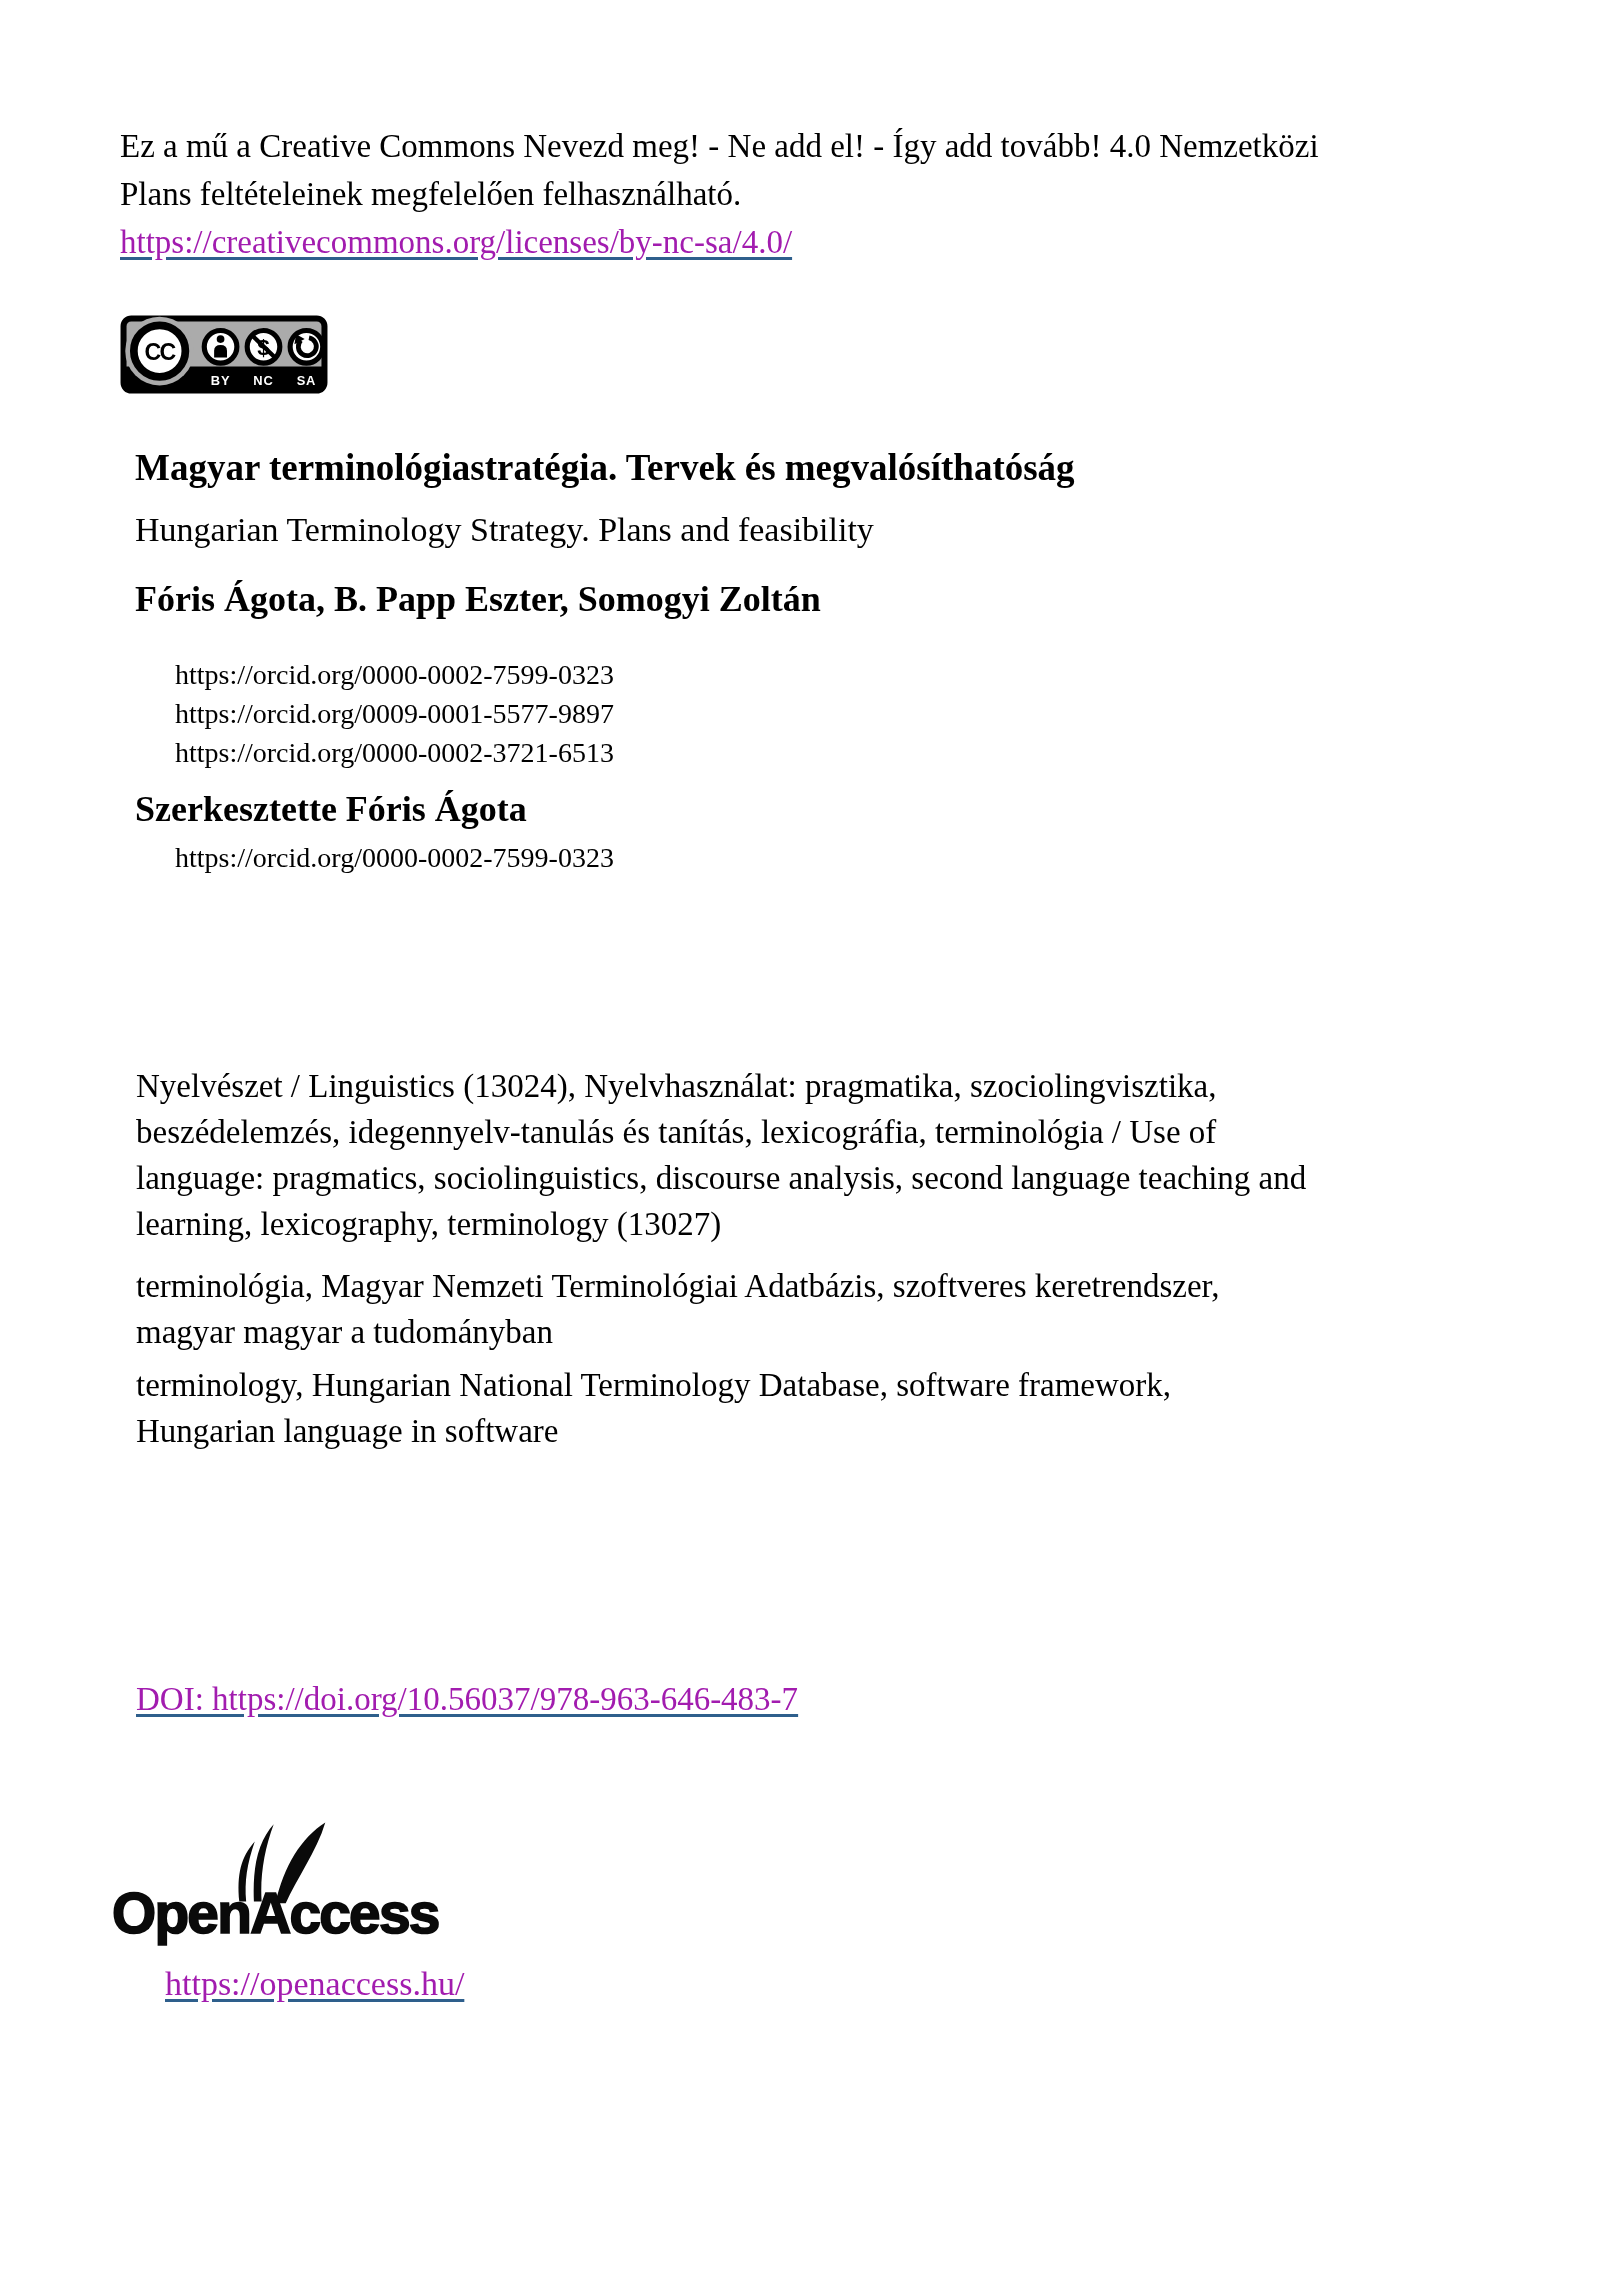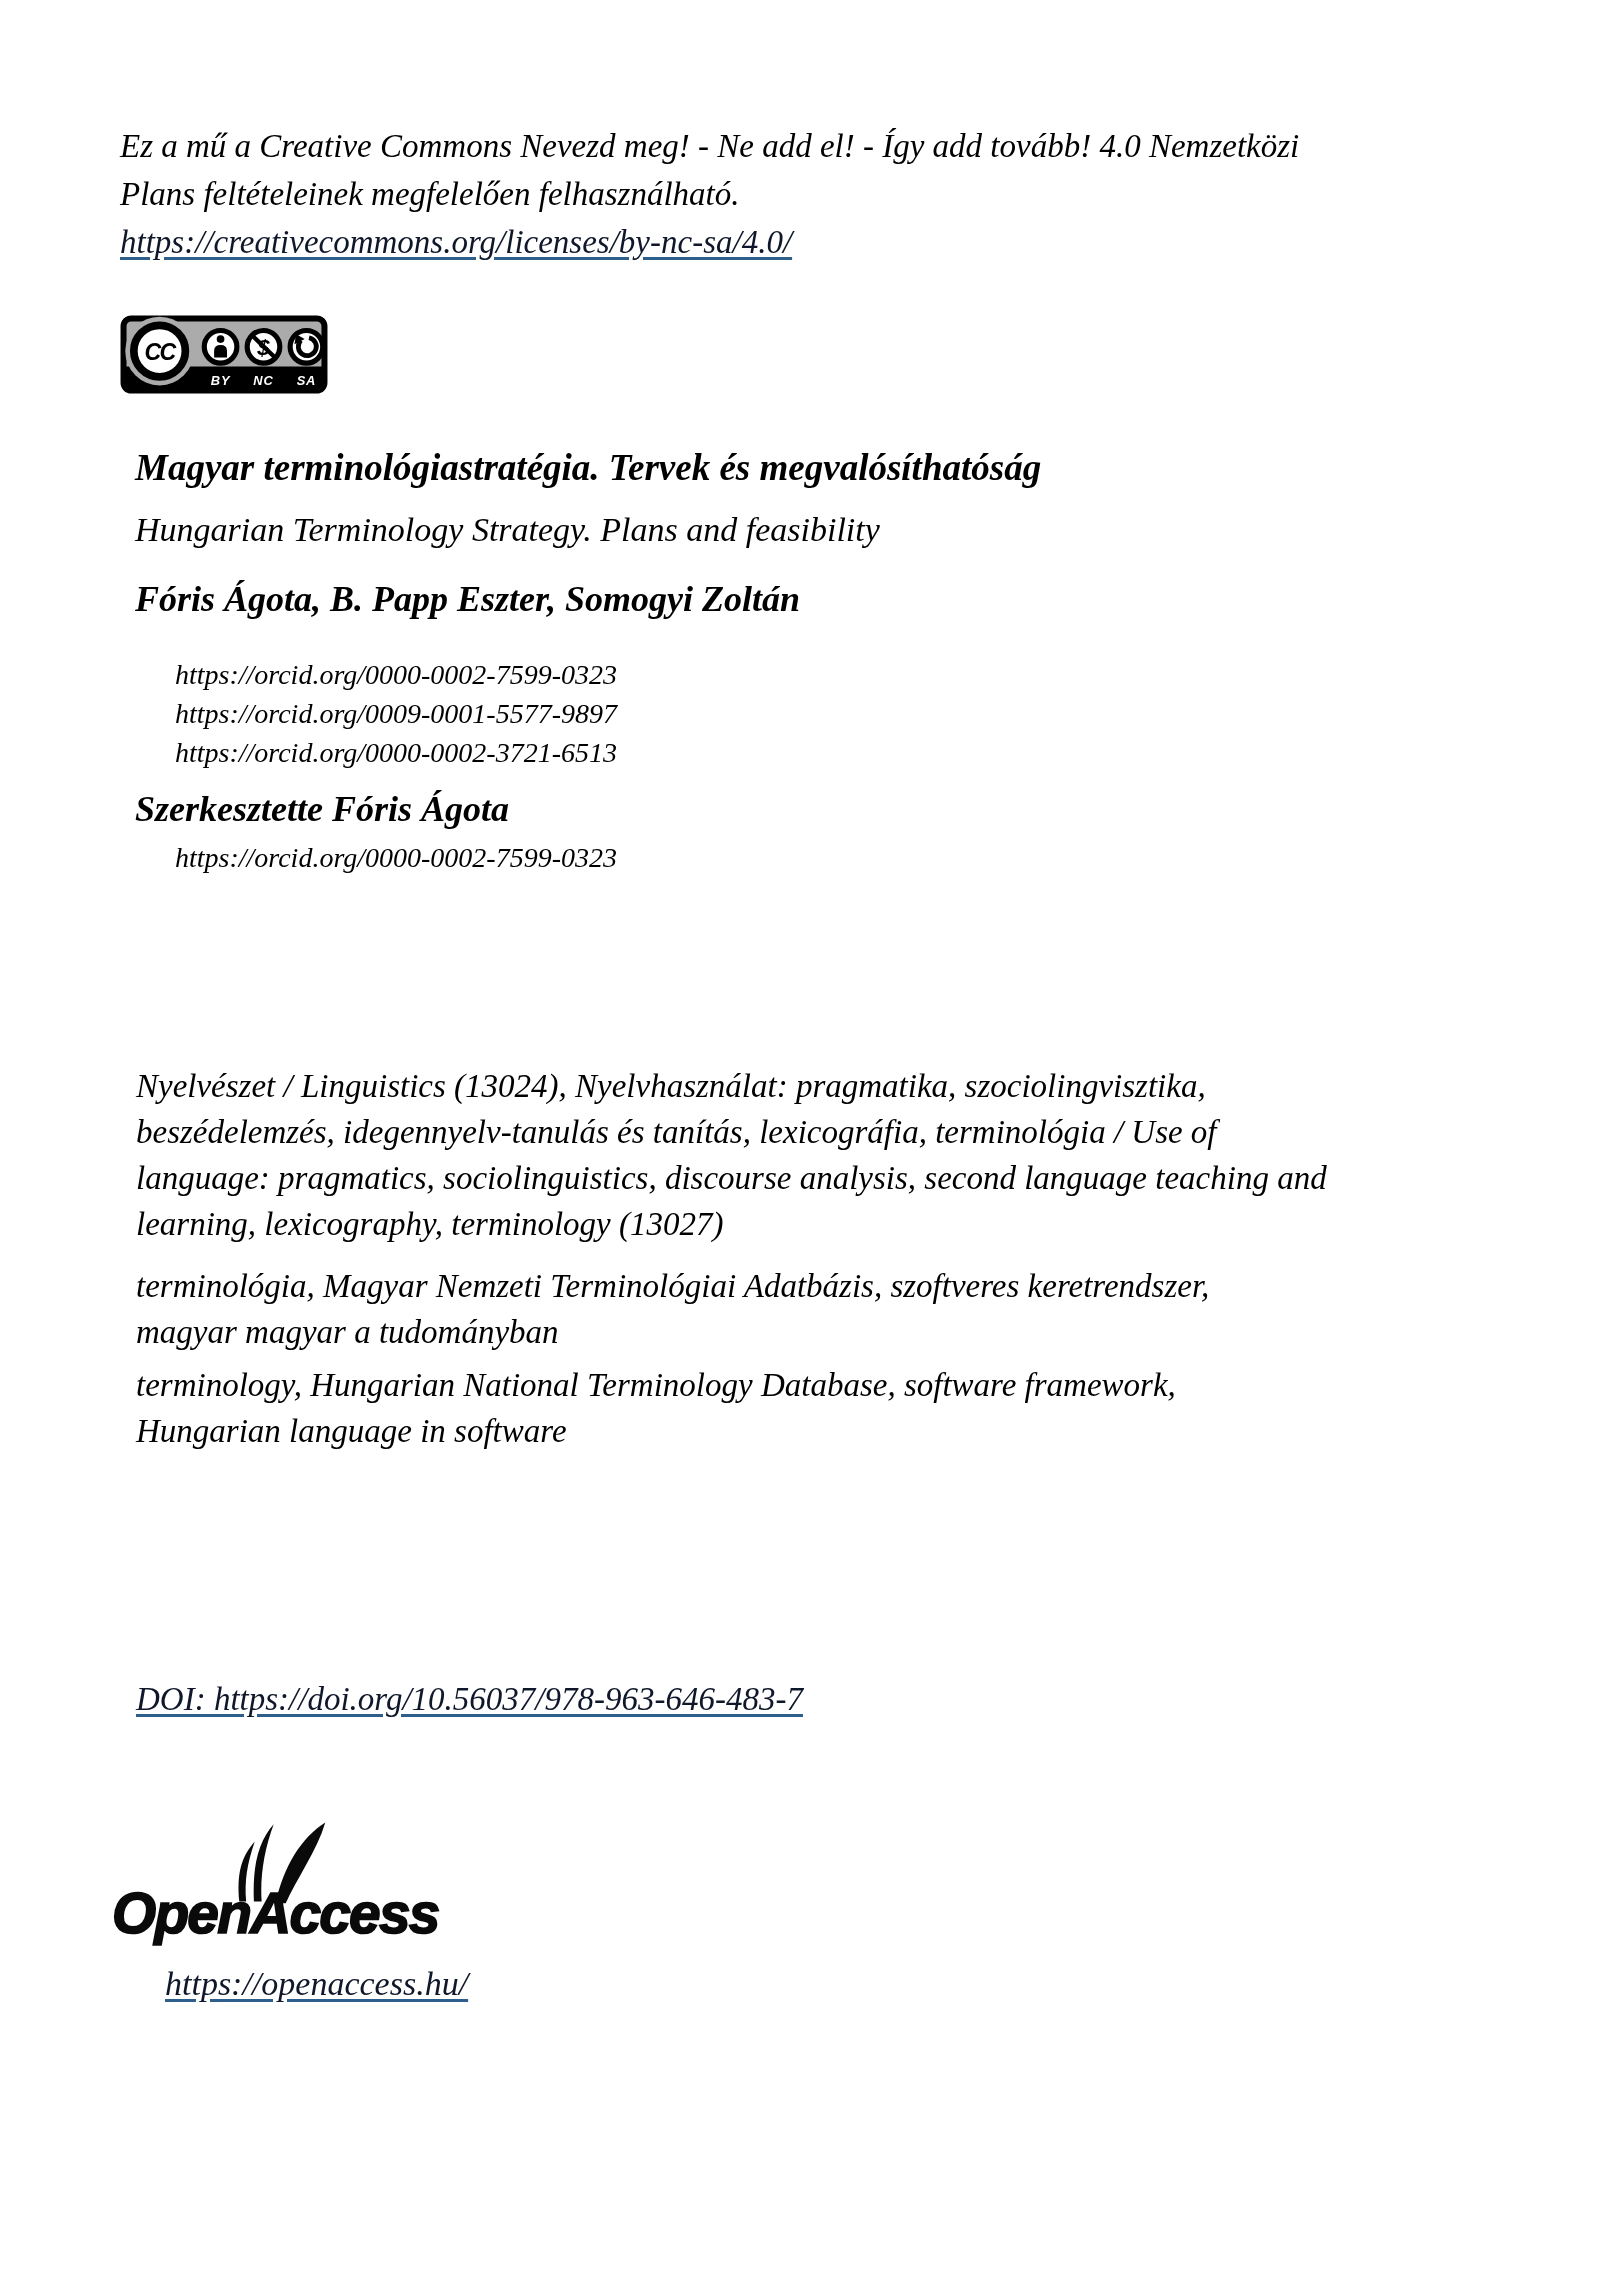--- a/index.html
+++ b/index.html
@@ -5,27 +5,27 @@
   html, body { margin: 0; padding: 0; background: #ffffff; }
   .page {
     position: relative;
     width: 1605px;
     height: 2295px;
     background: #ffffff;
     color: #000000;
     font-family: "Liberation Serif", serif;
     overflow: hidden;
   }
-  .abs { position: absolute; white-space: nowrap; font-style: italic; }
+  .abs { position: absolute; white-space: nowrap; }
 
   .license { left: 120px; top: 122px; font-size: 33px; line-height: 48px; }
   .license div { white-space: nowrap; }
 
   .link {
-    color: #0f172a;
+    color: #a21caf;
     text-decoration: underline;
     text-decoration-color: #2E5F8C;
     text-underline-offset: 4.3px;
     cursor: pointer;
   }
   .cc-link   { left: 120px; top: 224px; font-size: 33px; }
   .badge     { left: 120px; top: 315px; }
 
   .title-hu  { left: 135px; top: 446px; font-size: 37px; font-weight: bold; }
   .title-en  { left: 135px; top: 511px; font-size: 34px; }

